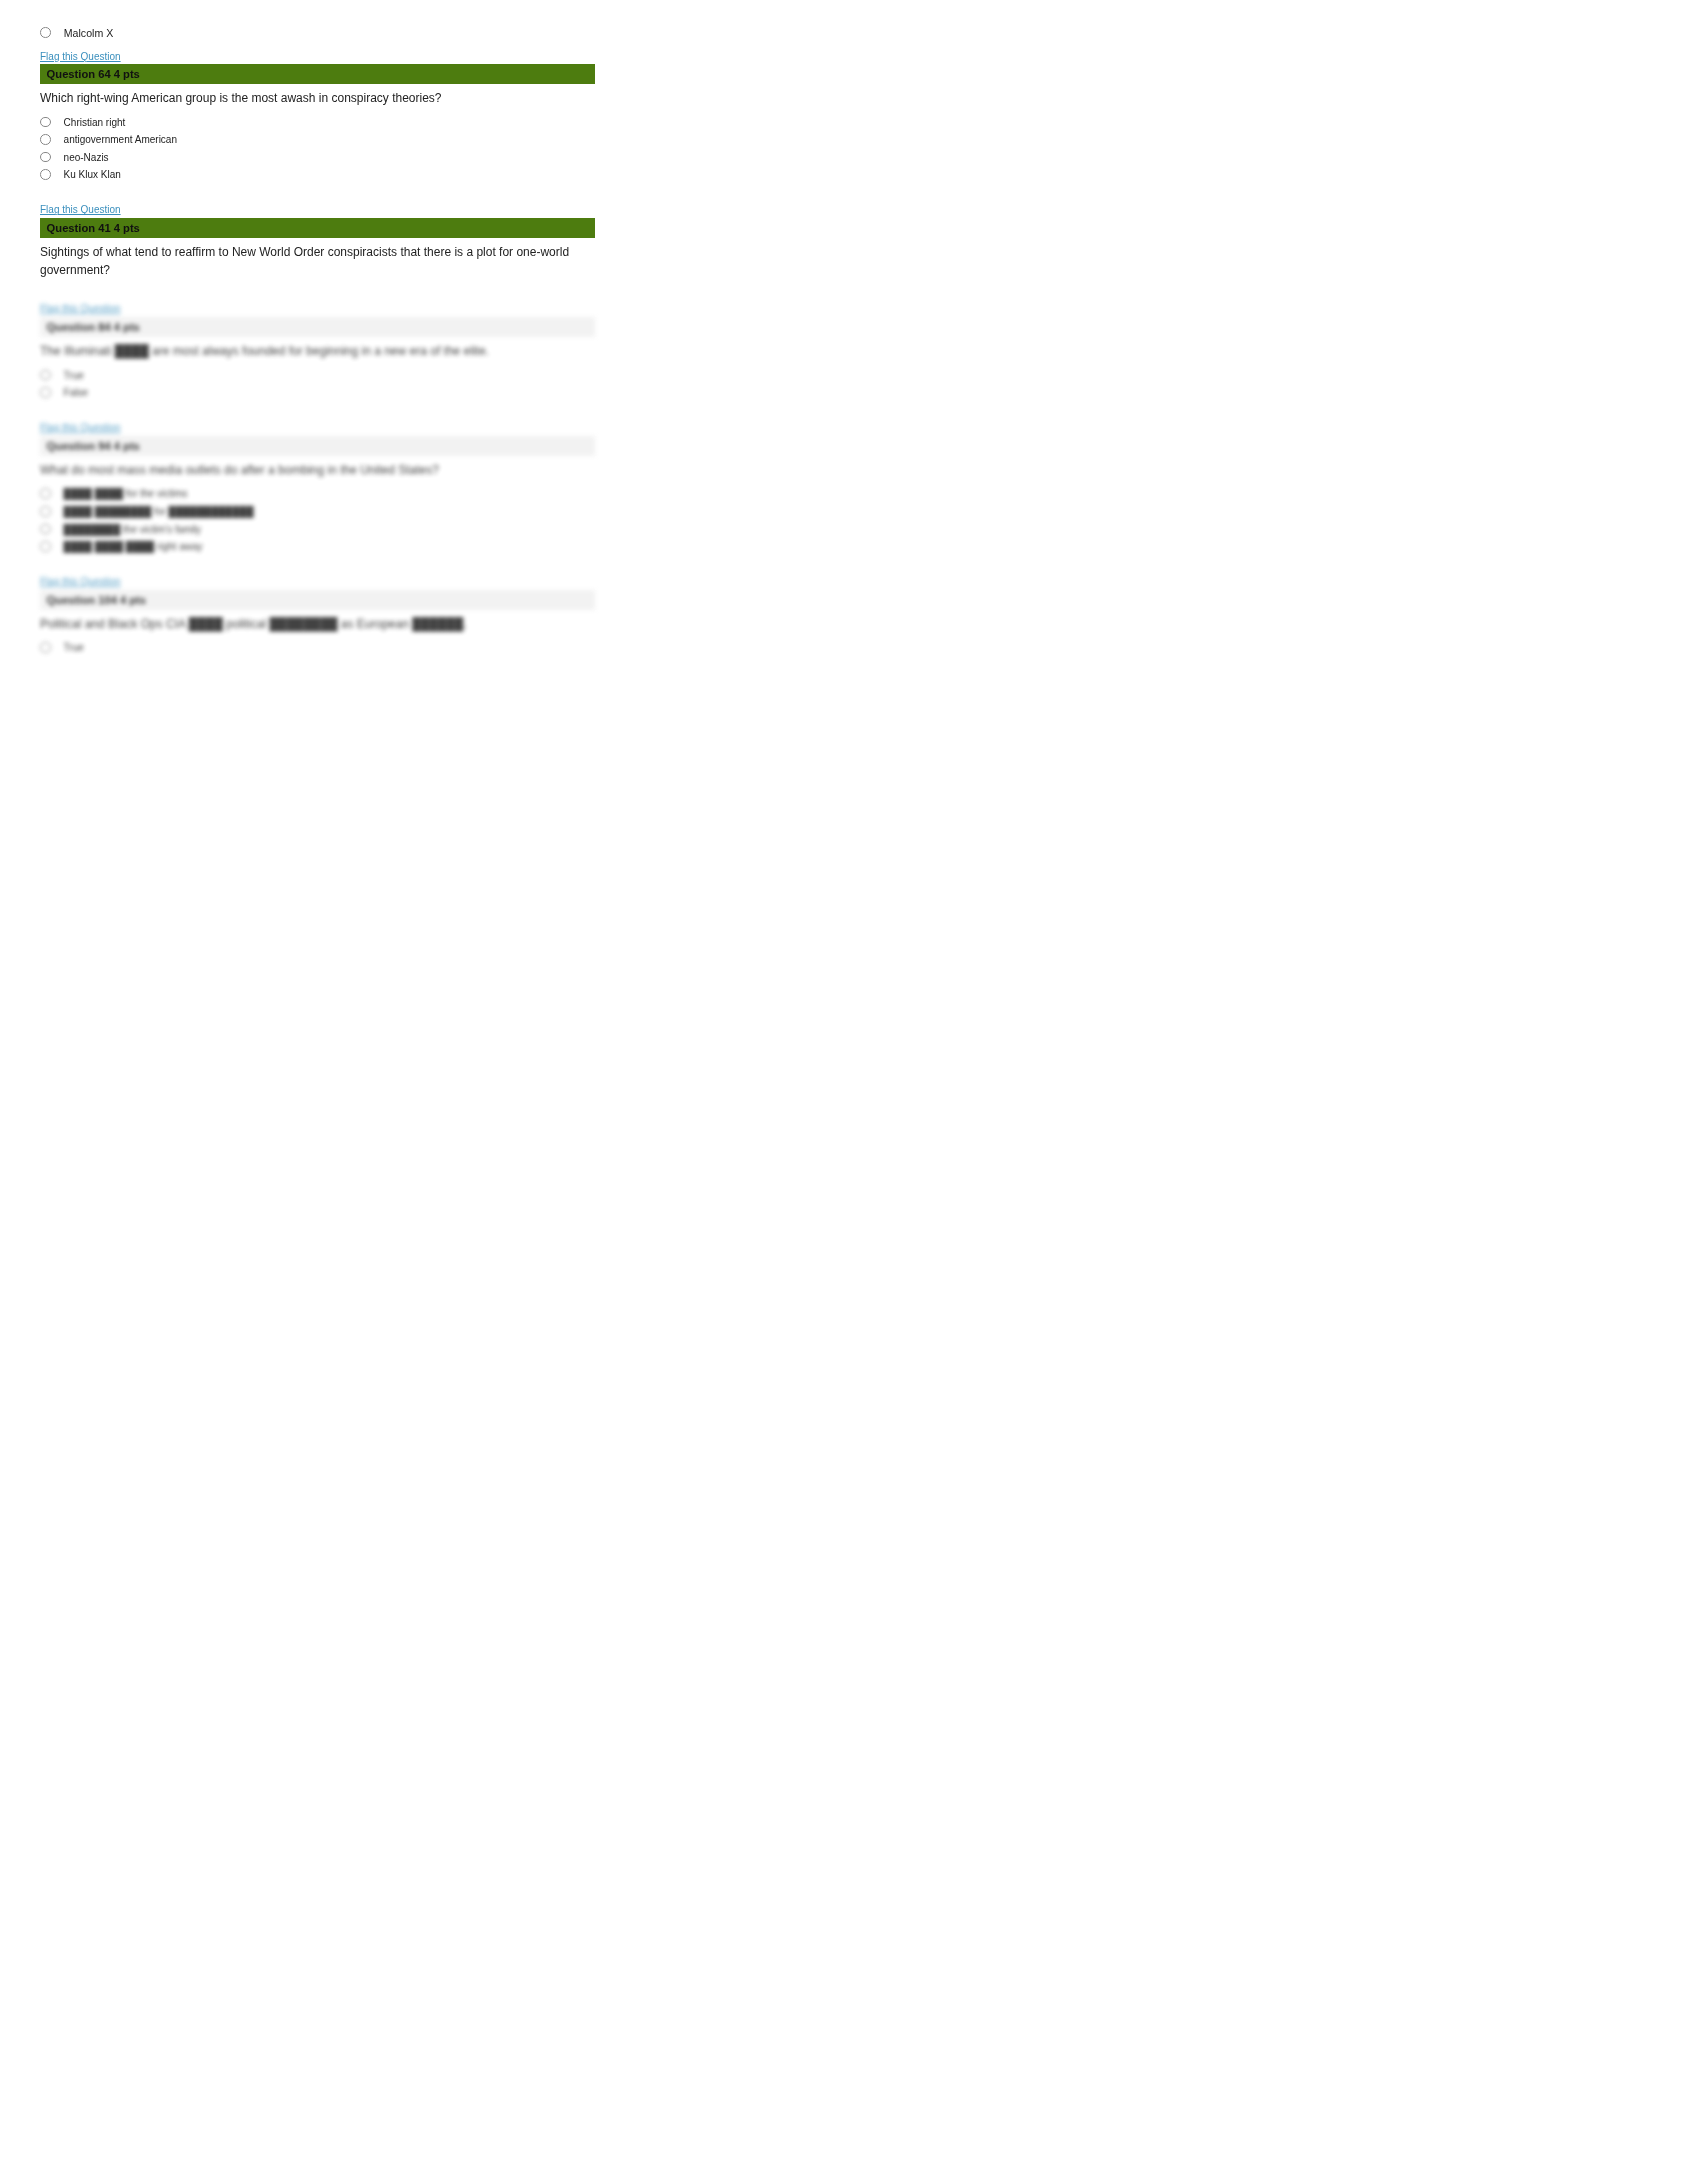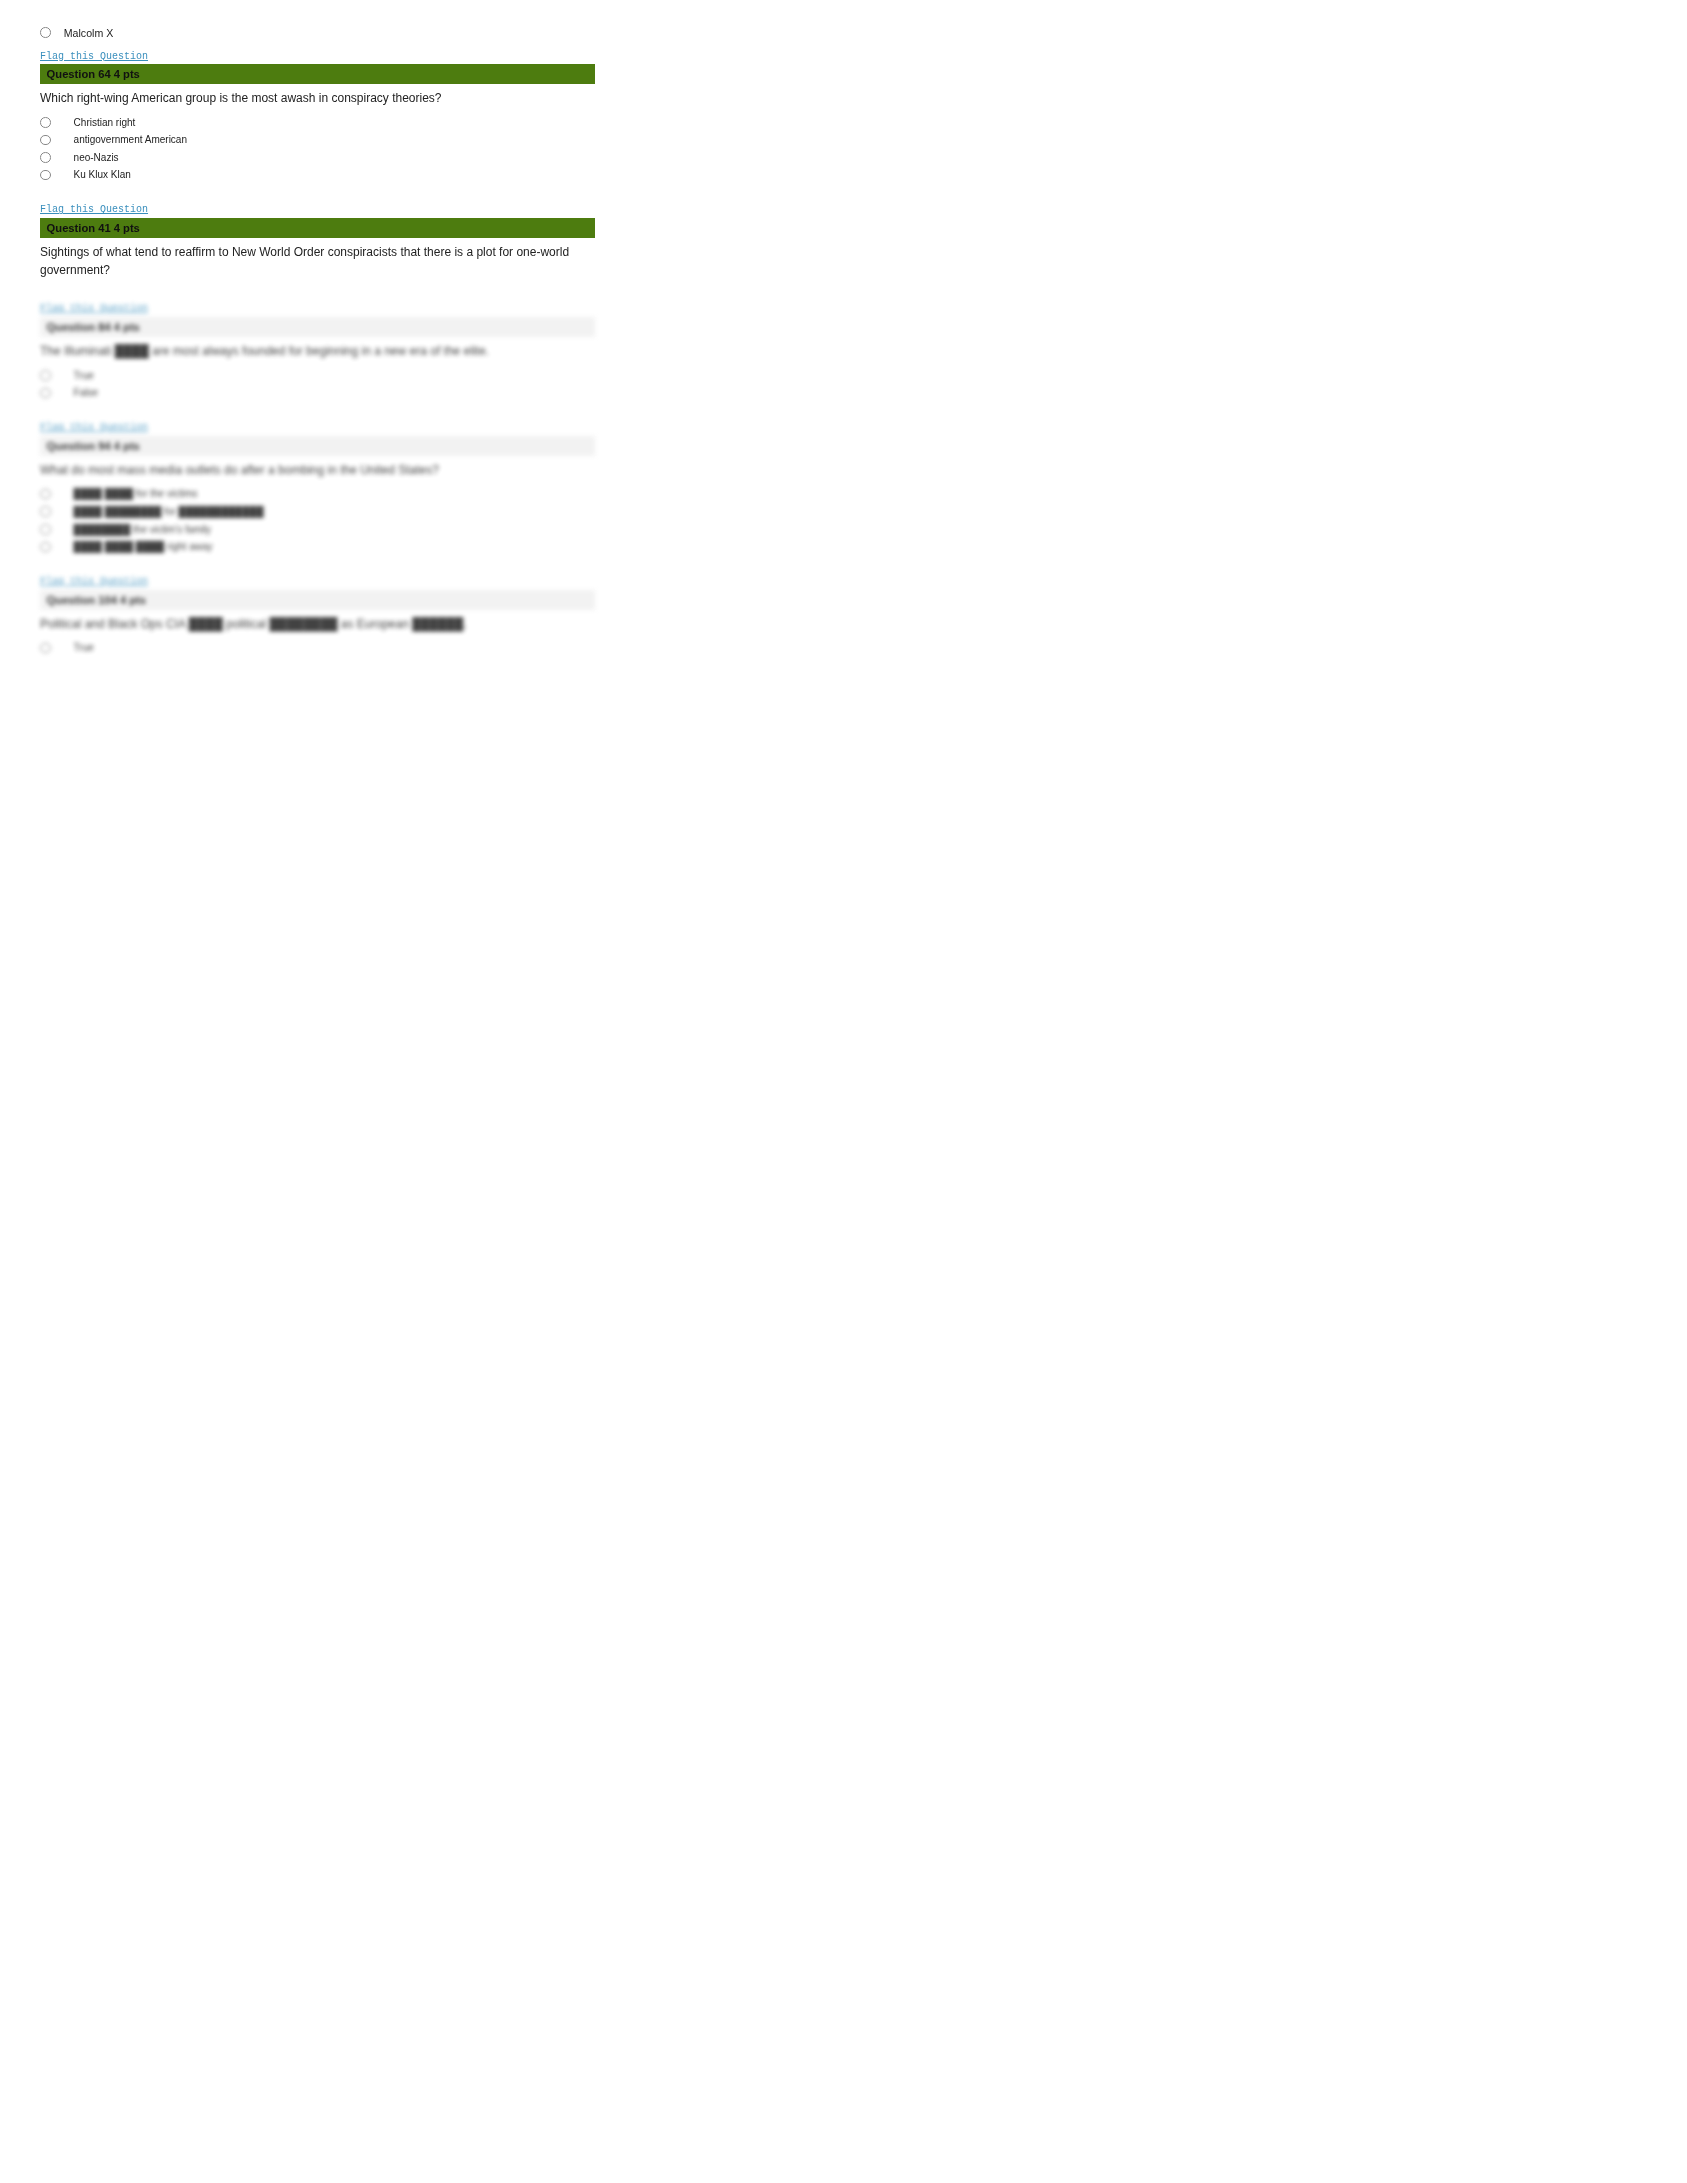--- a/index.html
+++ b/index.html
@@ -33,21 +33,20 @@
       flex-shrink: 0;
     }
 
     .flag-link {
       color: #3a8fbd;
       text-decoration: underline;
       font-size: 10px;
       cursor: pointer;
       margin-bottom: 2.6px;
       display: block;
-      font-family: Liberation Mono, monospace;
     }
 
     .question-block {
       margin-bottom: 24px;
     }
 
     .question-header {
       background: #4d7c0f;
       padding: 4px 6.6px;
       margin-bottom: 5.3px;
@@ -66,22 +65,22 @@
       line-height: 1.5;
     }
 
     .options-list {
       list-style: none;
       padding: 0;
     }
 
     .option-item {
       display: flex;
-      align-items: flex-end;
-      gap: 23px;
+      align-items: flex-start;
+      gap: 13px;
       margin-bottom: 6.6px;
       font-size: 10px;
     }
 
     .blurred-section {
       filter: blur(2px);
       user-select: none;
       pointer-events: none;
       opacity: 0.85;
     }

